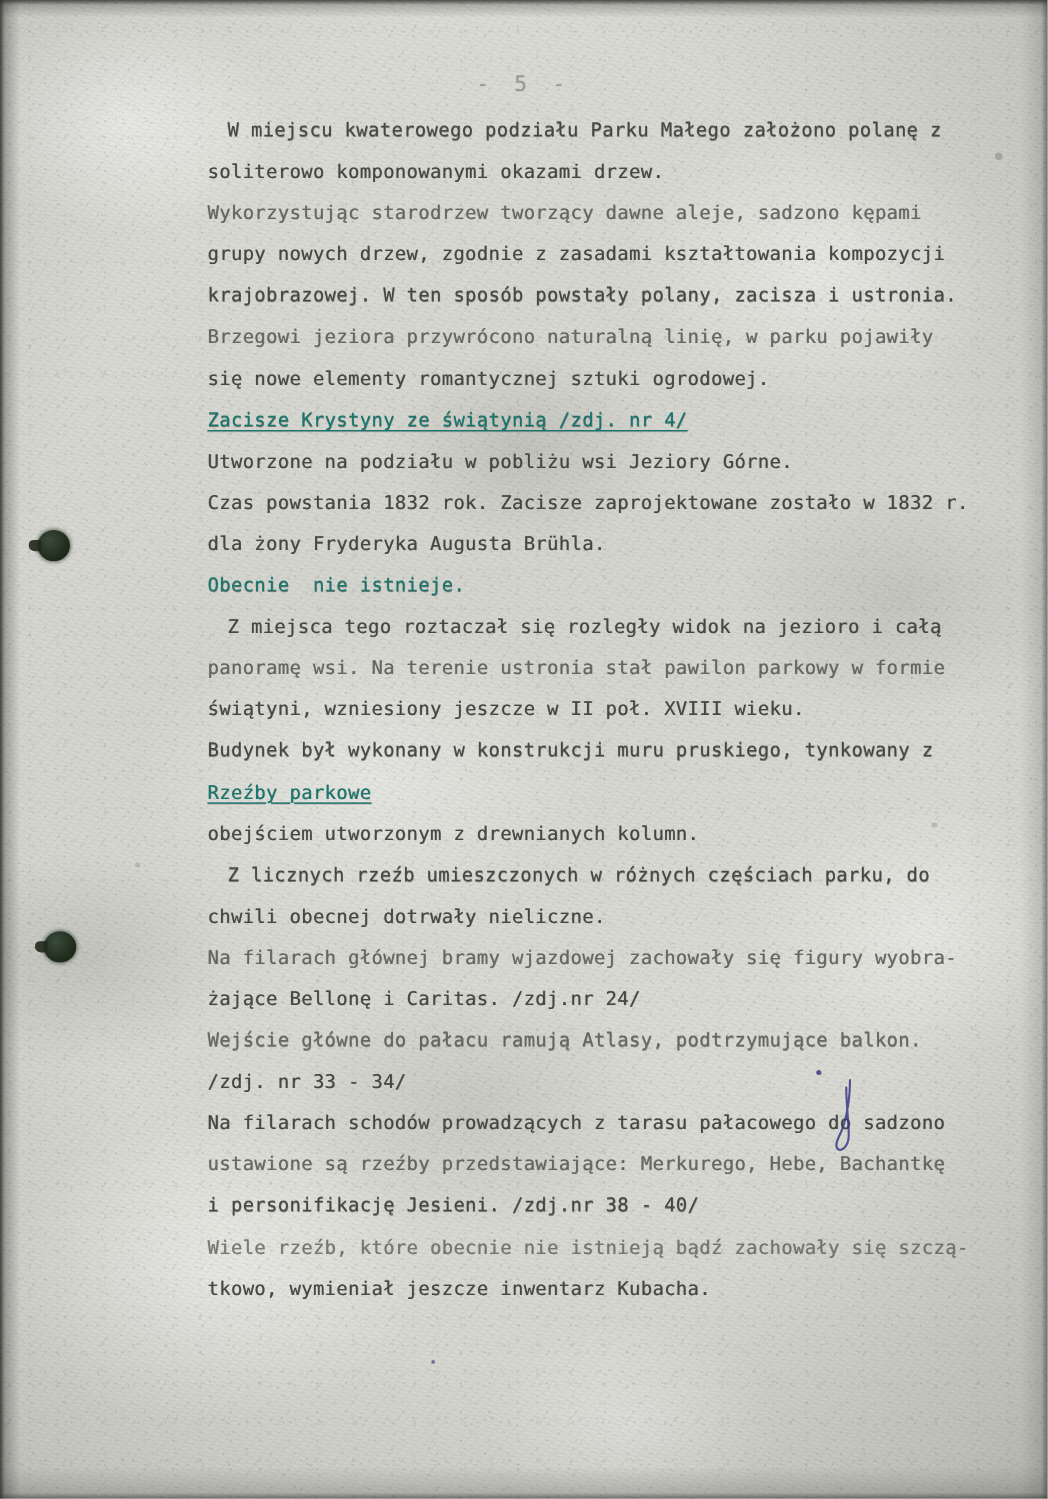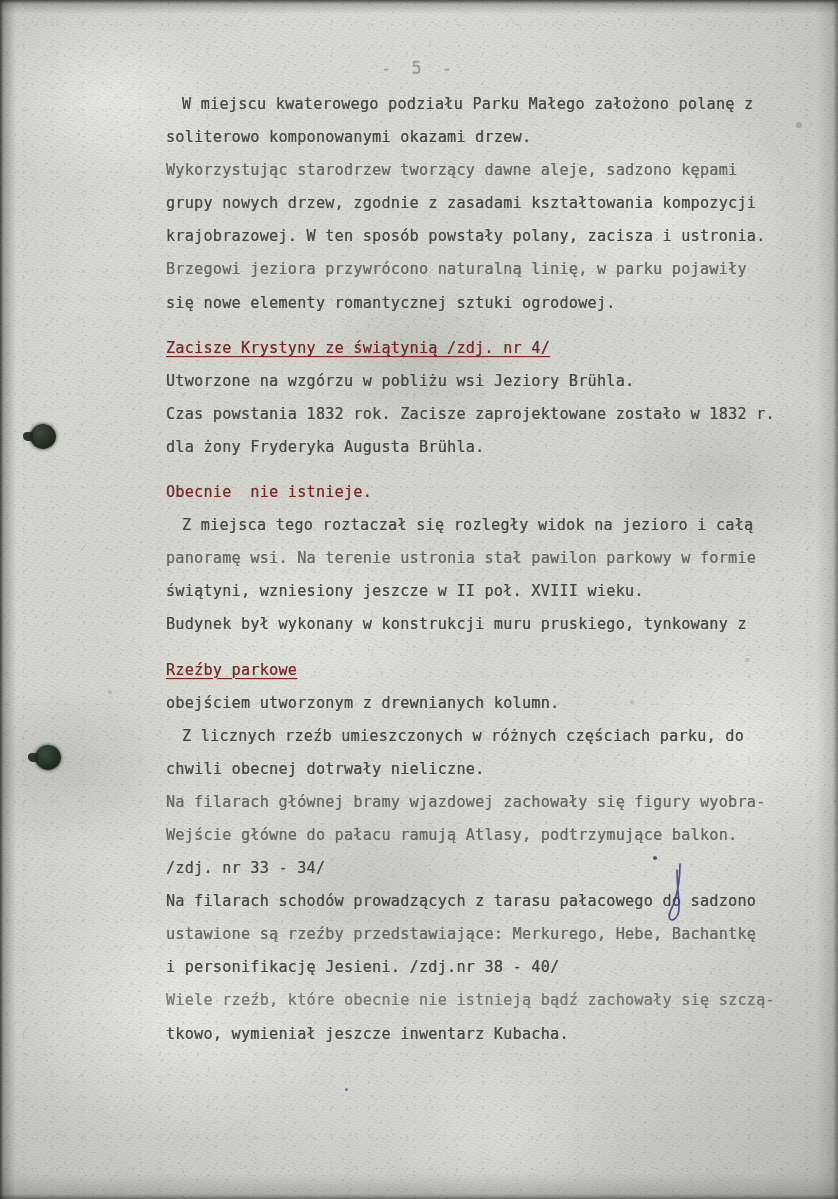--- a/index.html
+++ b/index.html
@@ -125,21 +125,21 @@
     white-space: pre;
     text-shadow:
       0.35px 0.25px 0.5px rgba(70,72,68,0.55),
       -0.2px 0.2px 0.6px rgba(95,98,92,0.40);
     opacity: 0.93;
   }
 
   .line.indent   { padding-left: 16px; }
   .line.faint    { opacity: 0.80; color: #4a4c47; }
   .line.fainter  { opacity: 0.72; color: #515349; }
-  .line.strong   { opacity: 0.97; color: #7f1d1d; margin-top: 12px; }
+  .line.strong   { opacity: 0.97; color: #0f766e; }
 
   .line .uline {
     text-decoration: underline;
     text-underline-offset: 3px;
     text-decoration-thickness: 1.1px;
   }
 
   
   .punch {
     position: absolute;
@@ -221,33 +221,34 @@
 
     <div class="body-text" id="body-text">
         <div class="line indent">W miejscu kwaterowego podziału Parku Małego założono polanę z</div>
         <div class="line">soliterowo komponowanymi okazami drzew.</div>
         <div class="line faint">Wykorzystując starodrzew tworzący dawne aleje, sadzono kępami</div>
         <div class="line">grupy nowych drzew, zgodnie z zasadami kształtowania kompozycji</div>
         <div class="line">krajobrazowej. W ten sposób powstały polany, zacisza i ustronia.</div>
         <div class="line faint">Brzegowi jeziora przywrócono naturalną linię, w parku pojawiły</div>
         <div class="line">się nowe elementy romantycznej sztuki ogrodowej.</div>
         <div class="line strong"><span class="uline">Zacisze Krystyny ze świątynią /zdj. nr 4/</span></div>
-        <div class="line">Utworzone na wzgórzu w pobliżu wsi Jeziory Brühla.</div>
+        <div class="line">Utworzone na podziału w pobliżu wsi Jeziory Górne.</div>
         <div class="line">Czas powstania 1832 rok. Zacisze zaprojektowane zostało w 1832 r.</div>
         <div class="line">dla żony Fryderyka Augusta Brühla.</div>
         <div class="line strong">Obecnie  nie istnieje.</div>
         <div class="line indent">Z miejsca tego roztaczał się rozległy widok na jezioro i całą</div>
         <div class="line faint">panoramę wsi. Na terenie ustronia stał pawilon parkowy w formie</div>
         <div class="line">świątyni, wzniesiony jeszcze w II poł. XVIII wieku.</div>
         <div class="line">Budynek był wykonany w konstrukcji muru pruskiego, tynkowany z</div>
         <div class="line strong"><span class="uline">Rzeźby parkowe</span></div>
         <div class="line">obejściem utworzonym z drewnianych kolumn.</div>
         <div class="line indent">Z licznych rzeźb umieszczonych w różnych częściach parku, do</div>
         <div class="line">chwili obecnej dotrwały nieliczne.</div>
         <div class="line faint">Na filarach głównej bramy wjazdowej zachowały się figury wyobra-</div>
+        <div class="line">żające Bellonę i Caritas. /zdj.nr 24/</div>
         <div class="line faint">Wejście główne do pałacu ramują Atlasy, podtrzymujące balkon.</div>
         <div class="line">/zdj. nr 33 - 34/</div>
         <div class="line">Na filarach schodów prowadzących z tarasu pałacowego do sadzono</div>
         <div class="line faint">ustawione są rzeźby przedstawiające: Merkurego, Hebe, Bachantkę</div>
         <div class="line">i personifikację Jesieni. /zdj.nr 38 - 40/</div>
         <div class="line fainter">Wiele rzeźb, które obecnie nie istnieją bądź zachowały się szczą-</div>
         <div class="line">tkowo, wymieniał jeszcze inwentarz Kubacha.</div>
       </div>
 
     <div class="punch p1"></div>

